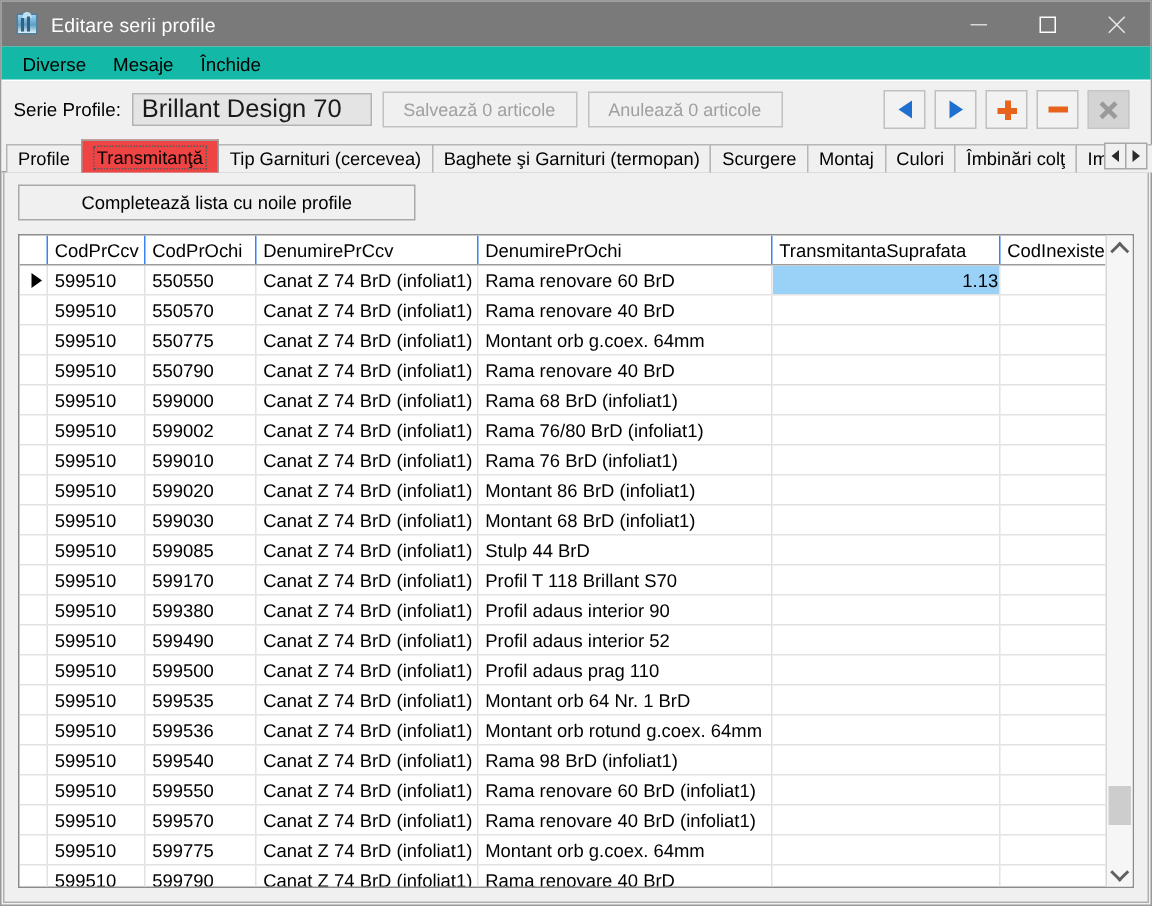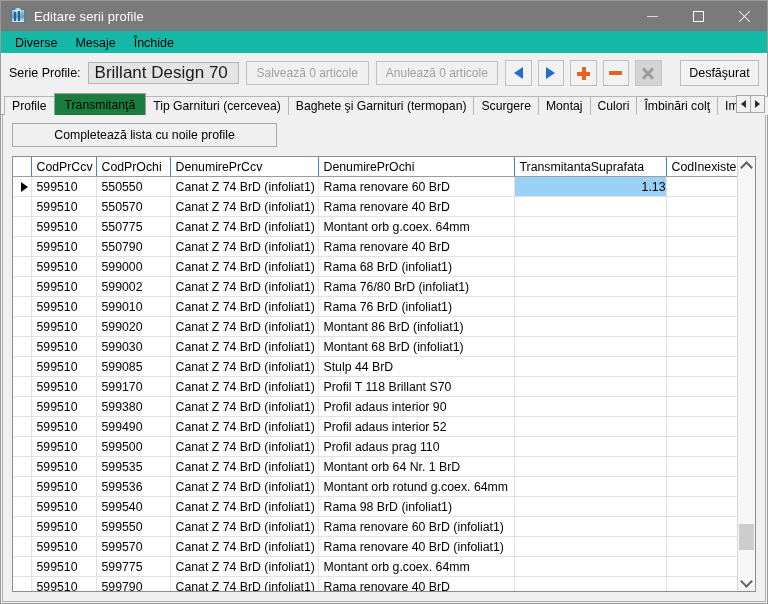--- a/index.html
+++ b/index.html
@@ -211,21 +211,21 @@
     background: #f0f0f0;
     border: 1px solid #b6b6b6;
     border-bottom: none;
     box-sizing: border-box;
     margin-right: -1px;
     white-space: nowrap;
     color: #000;
     position: relative; top: 1px;
   }
   .tab.active {
-    background: #15803d;
+    background: #ef4444;
     height: 22px;
     z-index: 3;
     border-color: #9f9f9f;
     top: 1px;
   }
   .tab.active .tab-inner {
     border: 1px dotted #5a5a5a;
     padding: 0 2px;
     line-height: 14px;
   }
@@ -435,21 +435,20 @@
     </div>
     <div class="sq-btn">
       <div class="plus-glyph"></div>
     </div>
     <div class="sq-btn">
       <div class="minus-glyph"></div>
     </div>
     <div class="sq-btn disabled">
       <div class="x-glyph"></div>
     </div>
-    <div class="desf-btn">Desfăşurat</div>
   </div>
 
   <div class="tabstrip">
     <div class="tab">
         <span>Profile</span>
       </div>
     <div class="tab active">
         <span class="tab-inner">Transmitanţă</span>
       </div>
     <div class="tab">

